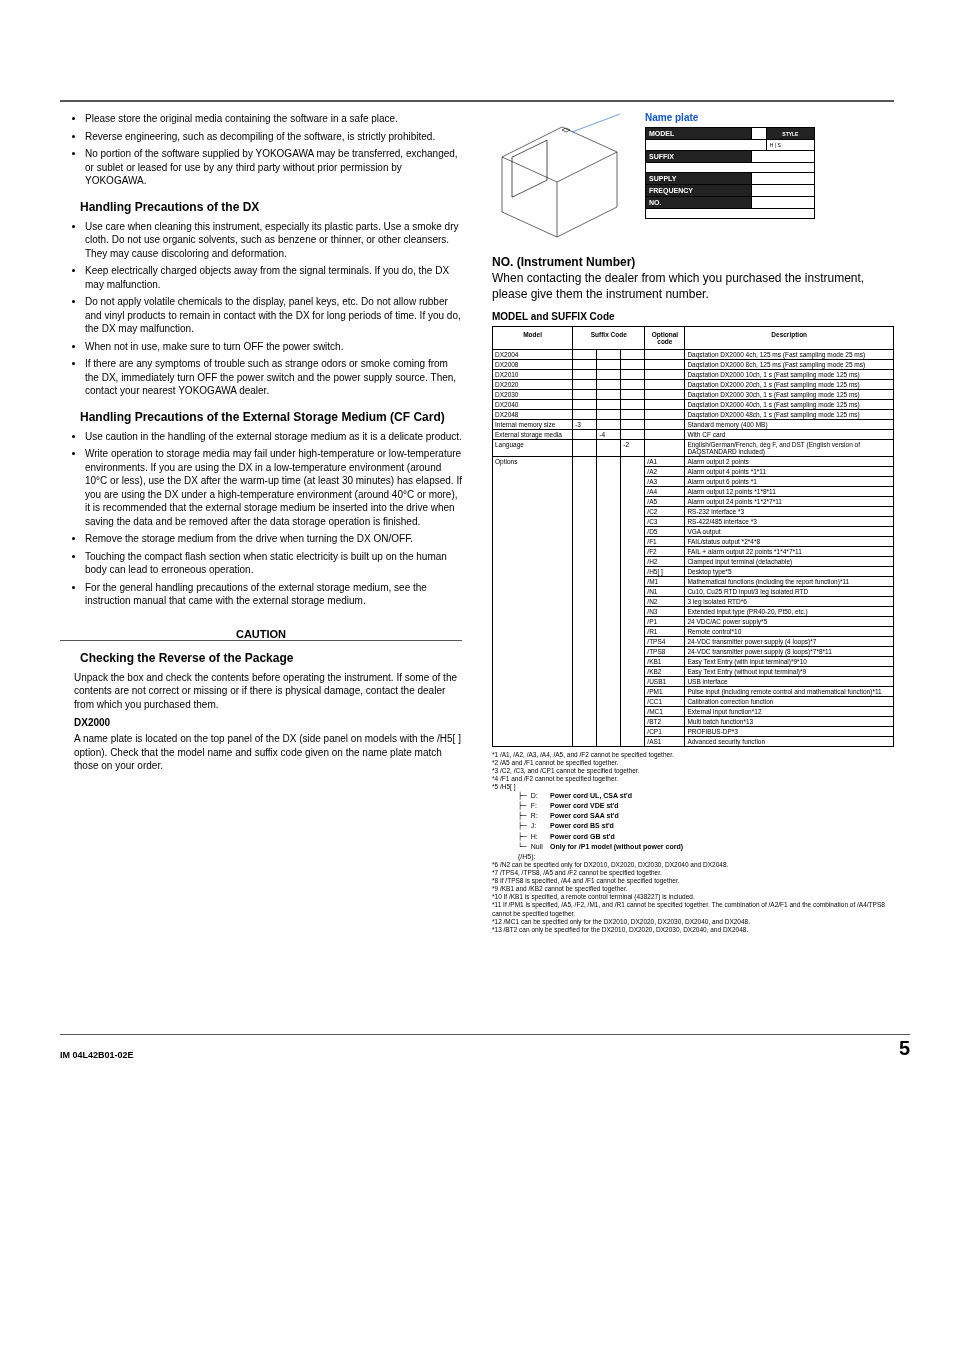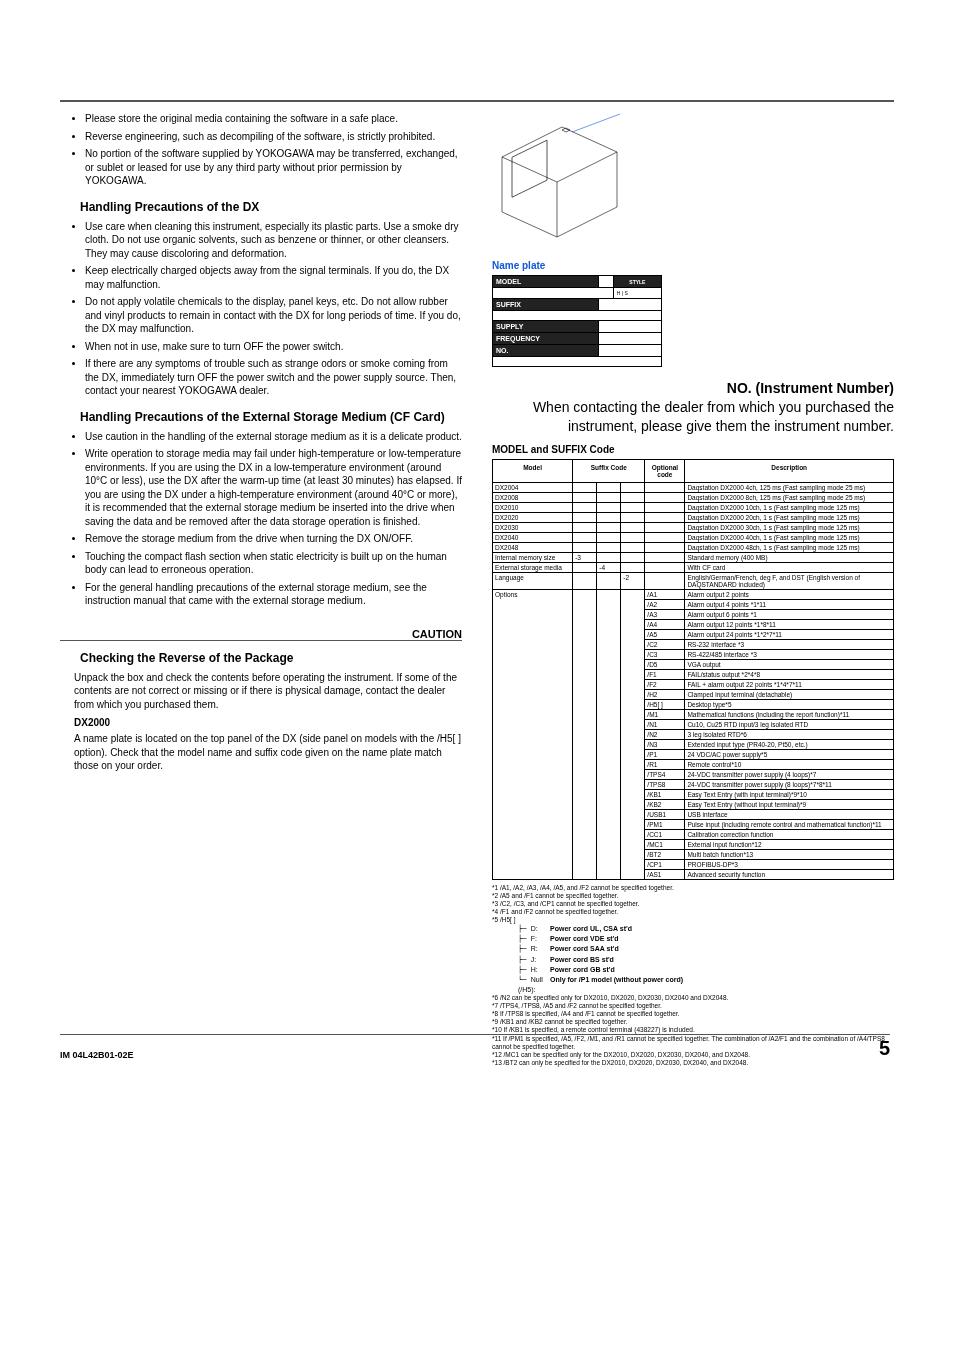--- a/index.html
+++ b/index.html
@@ -6,32 +6,32 @@
   body { font-family: Arial, Helvetica, sans-serif; font-size: 9px; background: #fff; width: 954px; margin: 0 auto; padding: 0; }
   .page { position: relative; width: 954px; height: 1100px; padding: 100px 60px 40px 60px; }
   .divider-top { height: 2px; background: #555; margin-bottom: 10px; }
   .cols { display: flex; gap: 30px; }
   .col-left { flex: 1; }
   .col-right { flex: 1; }
   .bullets { padding-left: 25px; margin-bottom: 12px; }
   .bullets li { list-style: disc; margin-bottom: 4px; line-height: 1.35; font-size: 10px; }
   h3 { font-size: 12px; font-weight: bold; margin: 10px 0 6px 0; padding-left: 20px; }
   .sub-para { font-size: 10px; line-height: 1.35; margin-left: 14px; margin-bottom: 6px; }
-  .caution-head { text-align: right; font-weight: bold; font-size: 11px; border-bottom: 1px solid #555; padding-top: 8px; margin-bottom: 6px; }
-  .footer { position: absolute; bottom: 40px; left: 60px; right: 64px; display: flex; justify-content: space-between; align-items: end; font-size: 9px; border-top: 1px solid #555; padding-top: 2px;}
+  .caution-head { text-align: center; font-weight: bold; font-size: 11px; border-bottom: 1px solid #555; padding-top: 8px; margin-bottom: 6px; }
+  .footer { position: absolute; bottom: 40px; left: 60px; right: 44px; display: flex; justify-content: space-between; align-items: end; font-size: 9px; border-top: 1px solid #555; padding-top: 2px;}
   .footer .pg { font-size: 20px; font-weight: bold; }
-  .nameplate-wrap { display:flex; gap:18px; margin-bottom:12px; align-items:flex-start;flex-direction:column; }
+  .nameplate-wrap { display:flex; gap:18px; margin-bottom:12px; align-items:flex-start; }
   .dev-illus { width:135px; height:130px; border:none; position:relative; }
   .dev-illus svg { width:100%; height:100%; }
   .dev-illus-label { color:#1257d6; font-weight:bold; font-size:10px; }
   .np-table { border-collapse:collapse; font-size:7px; width:170px; }
   .np-table td { border:1px solid #000; padding:2px 3px; }
   .np-table td.dark { background:#222; color:#fff; font-weight:bold; white-space:nowrap; }
   .np-table td.blank { height:10px; }
-  .no-section { font-size:14px; line-height:1.35;text-align:right; }
+  .no-section { font-size:12px; line-height:1.35; }
   .ms-head { font-size:10px; font-weight:bold; margin:8px 0 4px 0; }
   .ms-table { border-collapse:collapse; width:100%; font-size:6.5px; table-layout:fixed; }
   .ms-table th, .ms-table td { border:1px solid #000; padding:1px 2px; vertical-align:top; overflow:hidden; }
   .ms-table th { background:#fff; font-weight:bold; text-align:center; padding:4px 2px; }
   .footnotes { font-size:6.5px; line-height:1.25; margin-top:4px; }
   .footnotes div { margin-bottom:0; }
   .pc-list { font-size:7px; margin-left:26px; line-height:1.3; }
   .pc-list .row { display:flex; }
   .pc-list .row .k { width:32px; position:relative; }
   .pc-list .row .k::before { content:"├─ "; font-family:monospace; }

